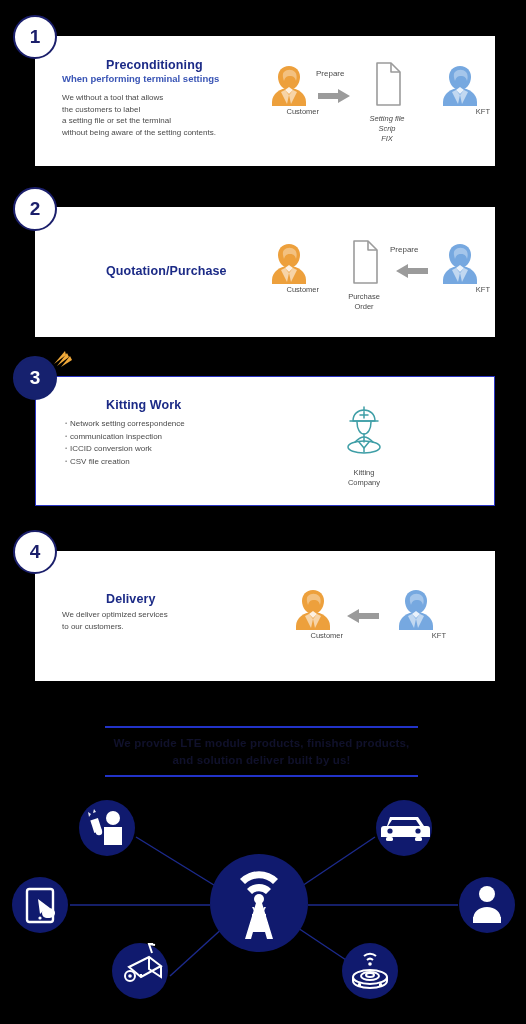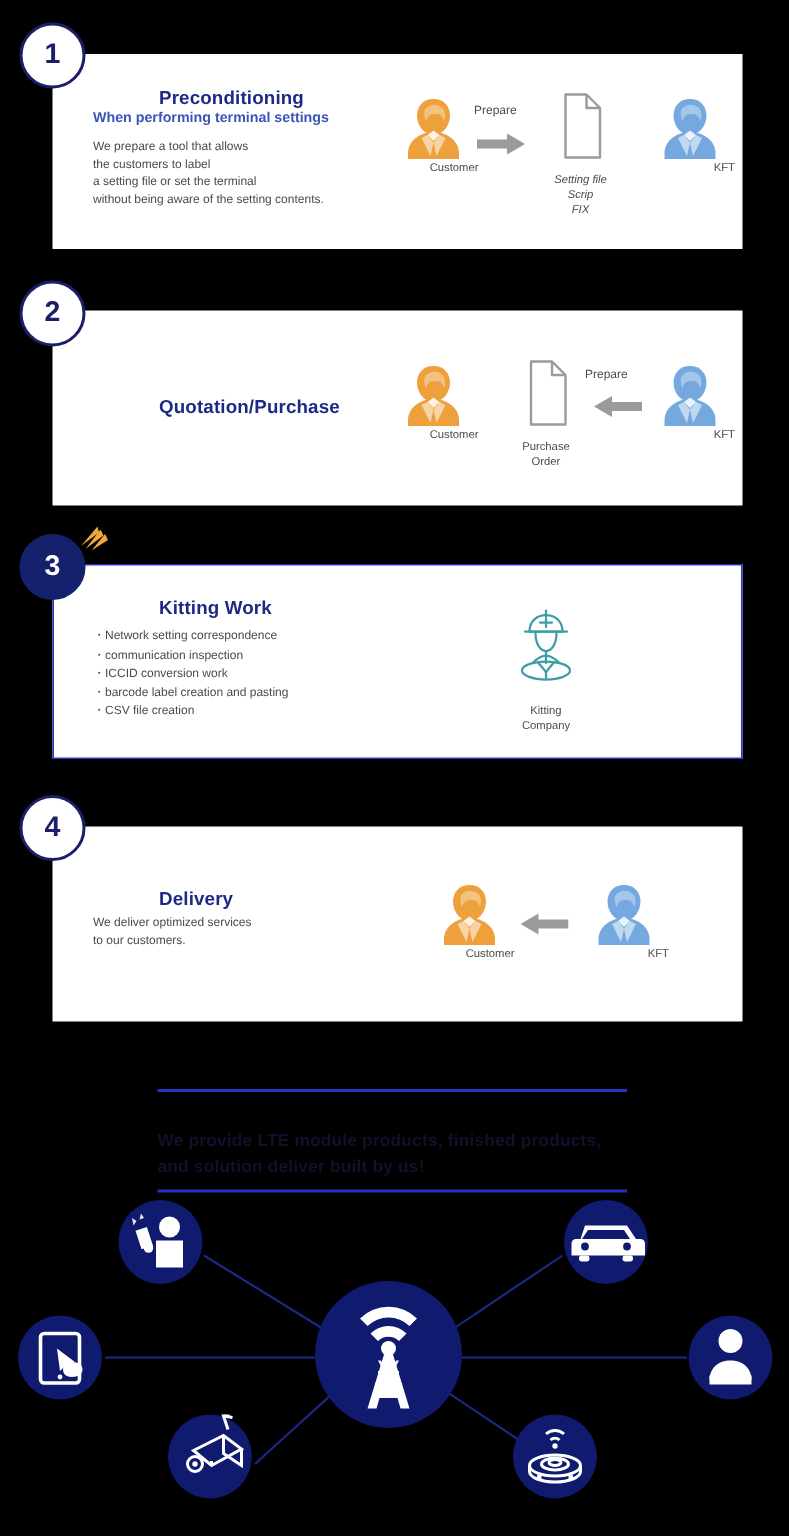--- a/index.html
+++ b/index.html
@@ -130,25 +130,26 @@
     left: 105px;
     top: 726px;
     width: 313px;
   }
   .rule {
     height: 2px;
     background: #2233c8;
     width: 100%;
   }
   .banner-text {
+    text-align: center;
     color: #10112b;
     font-size: 11.5px;
     font-weight: bold;
     line-height: 17px;
-    padding: 25px 0 6px 0;
+    padding: 7px 0 6px 0;
     letter-spacing: .15px;
   }
 
   
   .hub-wrap {
     position: absolute;
     left: 0;
     top: 795px;
     width: 526px;
     height: 229px;
@@ -159,21 +160,21 @@
 <body>
 
 <div class="card" style="top:36px;height:130px;"></div>
 <div class="badge outline" style="top:15px;">
   <span>1</span>
 </div>
 <div class="card-text" style="left:62px;top:58px;width:200px;">
   <div class="c-title">Preconditioning</div>
   <div class="c-sub">When performing terminal settings</div>
   <div class="c-body">
-    <div>We prepare a tool that allows</div>
+    <div>We without a tool that allows</div>
     <div>the customers to label</div>
     <div>a setting file or set the terminal</div>
     <div>without being aware of the setting contents.</div>
   </div>
 </div>
 
 <div class="actor" style="left:259px;top:62px;">
   <div class="glyph">
     <svg width="60" height="44" viewBox="0 0 60 44">
       <g fill="#eda03c">
@@ -306,21 +307,20 @@
 </div>
 <div class="badge filled" style="top:356px;">
   <span>3</span>
 </div>
 <div class="card-text" style="left:62px;top:398px;width:230px;">
   <div class="c-title">Kitting Work</div>
   <div class="c-list">
     <div>・Network setting correspondence</div>
     <div>・communication inspection</div>
     <div>・ICCID conversion work</div>
-    <div>・barcode label creation and pasting</div>
     <div>・CSV file creation</div>
   </div>
 </div>
 
 <div class="doc" style="left:331px;top:404px;">
   <div>
     <svg width="66" height="58" viewBox="0 0 66 58">
       <g fill="none" stroke="#3e9ea6" stroke-width="1.5" stroke-linejoin="round" stroke-linecap="round">
         <path d="M33 3v4"></path>
         <path d="M22 17c0-7 5-11 11-11s11 4 11 11z"></path>

